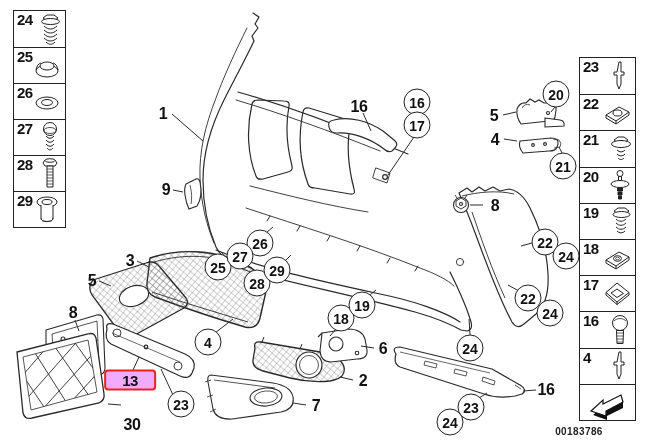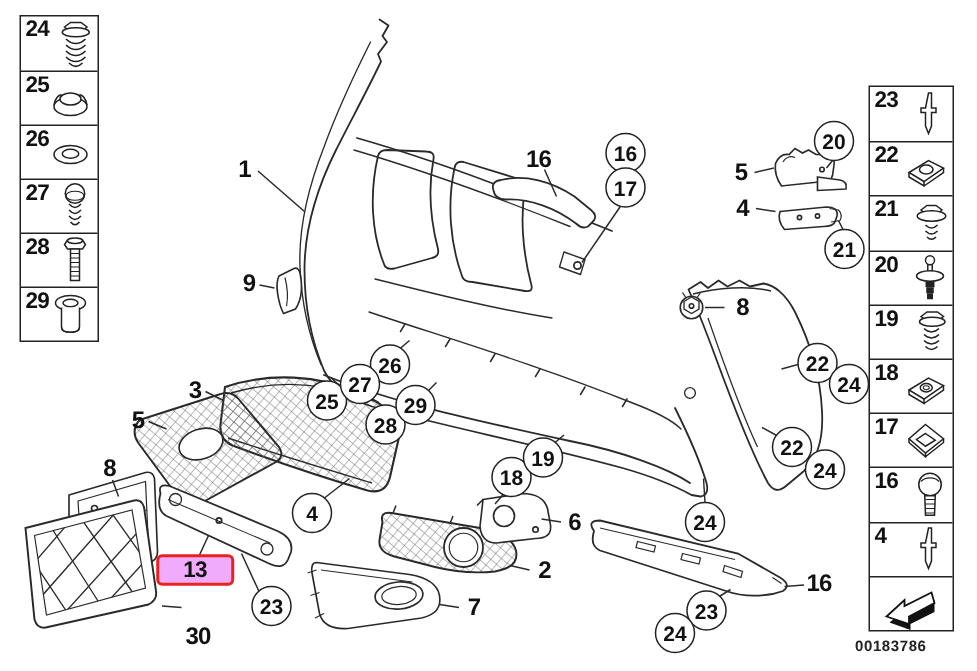--- a/index.html
+++ b/index.html
@@ -21,21 +21,21 @@
 
   
   .callout{position:absolute;transform:translate(-50%,-50%);font-weight:bold;
            white-space:nowrap;z-index:5;}
   .plain{font-size:16px;letter-spacing:-0.5px;}
   .circled{width:25px;height:25px;border:1.5px solid #222;border-radius:50%;background:#fff;
            font-size:14px;display:flex;align-items:center;justify-content:center;}
   .highlight{border:2.6px solid var(--accent);border-radius:4px;background:#f0abfc;
              padding:0 16px;font-size:15px;line-height:17px;}
 
-  .doc-number{position:absolute;left:570px;top:426px;width:60px;
+  .doc-number{position:absolute;left:549px;top:426px;width:60px;text-align:center;
               font-size:10px;font-weight:bold;color:#222;letter-spacing:0.4px;}
 
   svg *{vector-effect:non-scaling-stroke;}
 </style>
 </head>
 <body>
 
 <div class="stage">
 
   <svg class="artwork" width="651" height="447" viewBox="0 0 651 447">

